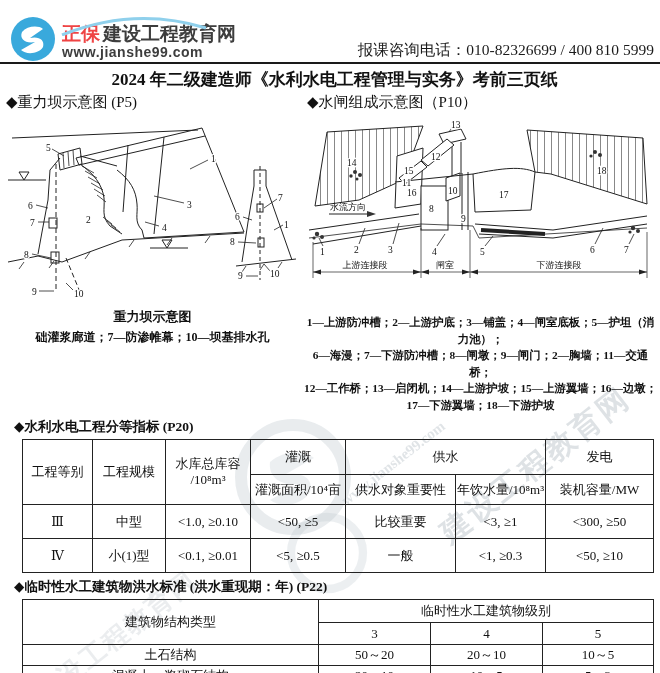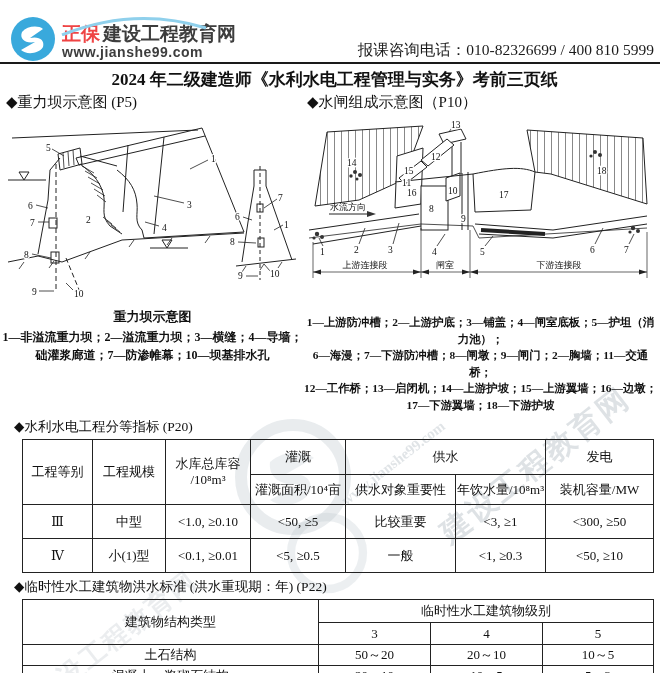--- a/index.html
+++ b/index.html
@@ -32,21 +32,21 @@
   .fig-sluice{width:356px;}
   .fig-h{font-size:15px;font-weight:400;margin:1px 0 0 4px;white-space:nowrap;}
   .fig-caption{font-size:13px;font-weight:700;text-align:center;margin-top:-2px;}
   .legend{font-size:12px;font-weight:700;text-align:center;line-height:1.5;margin-top:2px;}
   .fig-sluice .legend{font-size:11.4px;line-height:1.45;margin-top:12px;}
   svg text{font-family:"Liberation Serif","DejaVu Serif",serif;}
   .lab{font-size:9.5px;fill:#111;paint-order:stroke;stroke:#fff;stroke-width:2.5px;}
   .cap{font-size:9px;fill:#111;}
 
   
-  .tbl-h{font-size:13.5px;font-weight:400;margin:5px 0 3px 14px;position:relative;z-index:2;}
+  .tbl-h{font-size:13.5px;font-weight:700;margin:5px 0 3px 14px;position:relative;z-index:2;}
   table{border-collapse:collapse;margin-left:22px;table-layout:fixed;width:631px;
         position:relative;z-index:2;background:transparent;}
   td{border:1px solid #222;text-align:center;vertical-align:middle;
      font-size:13px;padding:0;line-height:1.25;}
   .t1 td{height:33px;}
   .t1 tr.hrow1 td{height:34px;}
   .t1 tr.hrow2 td{height:29px;}
   .t2 tr.hrow1 td{height:22px;}
   .t2 tr.hrow2 td{height:21px;}
   .t2 tr.drow td{height:20px;}
@@ -209,21 +209,20 @@
           <text class="lab" x="282" y="116">1</text>
           <text class="lab" x="233" y="108">6</text>
           <text class="lab" x="228" y="133">8</text>
           <text class="lab" x="236" y="167">9</text>
           <text class="lab" x="268" y="165">10</text>
         </g>
       </svg>
 
       <div class="fig-caption">重力坝示意图</div>
       <div class="legend">
-        <div>1—非溢流重力坝；2—溢流重力坝；3—横缝；4—导墙；</div>
         <div>础灌浆廊道；7—防渗帷幕；10—坝基排水孔</div>
       </div>
     </section>
 
     <section class="fig fig-sluice">
       <div class="fig-h">◆水闸组成示意图（P10）</div>
 
       <svg width="352" height="178" viewBox="0 0 352 178" style="margin-top:8px;">
         <defs>
           <pattern id="hv" width="7" height="10" patternUnits="userSpaceOnUse">

